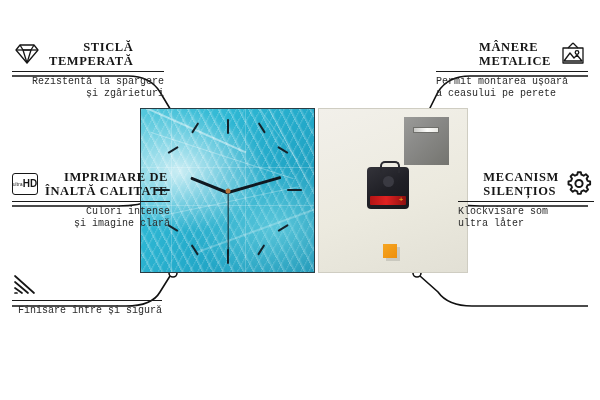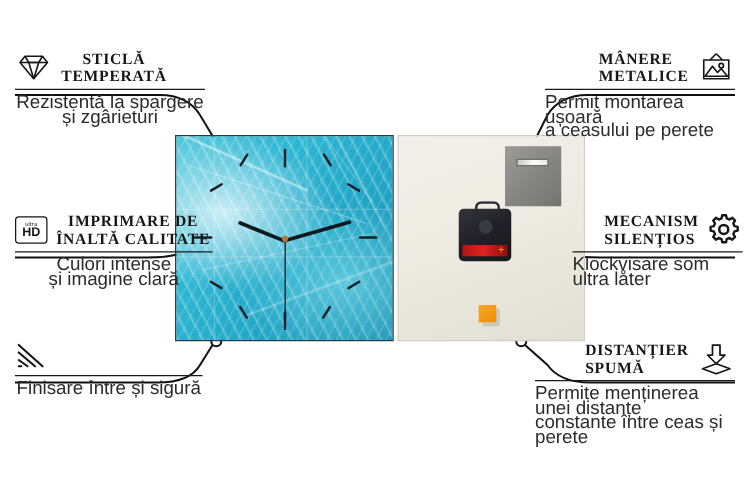--- a/index.html
+++ b/index.html
@@ -90,32 +90,32 @@
   .callout{position:absolute;}
   .co-head{display:flex;align-items:center;gap:7px;}
   .co-title{
     font-family:"Liberation Serif",serif;
     font-weight:bold;font-size:12.5px;letter-spacing:.6px;
     color:#161616;line-height:14px;text-transform:uppercase;
     white-space:pre-line;
   }
   .co-rule{height:1px;background:#1a1a1a;margin:3px 0 4px;}
   .co-sub{
-    font-family:Liberation Sans, sans-serif;
-    font-size:15px;color:#2b2b2b;line-height:11.5px;white-space:pre-line;
+    font-family:Liberation Mono, monospace;
+    font-size:10px;color:#2b2b2b;line-height:11.5px;white-space:pre-line;
   }
   .left .co-head{justify-content:flex-start;}
-  .left .co-title,.left .co-sub{text-align:center;}
+  .left .co-title,.left .co-sub{text-align:right;}
   .right .co-head{justify-content:flex-end;}
   .right .co-title,.right .co-sub{text-align:left;}
 
   .icon{flex:0 0 auto;display:block;}
   .hd-badge{
     width:26px;height:22px;border:1.4px solid #161616;border-radius:3px;
-    display:flex;flex-direction:column;align-items:center;justify-content:center;
+    display:flex;flex-direction:row;align-items:center;justify-content:center;
     font-family:"Liberation Sans",sans-serif;color:#161616;box-sizing:border-box;
   }
   .hd-ultra{font-size:4.5px;letter-spacing:.2px;line-height:5px;}
   .hd-main{font-size:10px;font-weight:bold;line-height:10px;}
 
   svg.lines{position:absolute;left:0;top:0;width:600px;height:400px;pointer-events:none;}
 </style>
 </head>
 <body>
 
@@ -267,29 +267,14 @@
                    2.7,-0.6 1.0,-2.4 -1.5,-2.3 2.3,-2.3 2.3,1.5 2.4,-1.0 Z" transform="translate(-1.5,-1.2) scale(0.95)"></path>
           <circle cx="13" cy="12.5" r="3.6"></circle>
         </g>
       </svg>
     </div>
     <div class="co-rule"></div>
     <div class="co-sub">Klockvisare som
 ultra låter</div>
   </div>
 
-  <div class="callout right" style="left:428px;top:273px;width:160px;">
-    <div class="co-head">
-      <div class="co-title">DISTANȚIER
-SPUMĂ</div>
-      <svg class="icon" width="30" height="26" viewBox="0 0 30 26">
-        <g fill="none" stroke="#161616" stroke-width="1.4" stroke-linejoin="round">
-          <path d="M12,2 L18,2 L18,10 L22,10 L15,17 L8,10 L12,10 Z"></path>
-          <path d="M15,17 L26,21 L15,25 L4,21 Z"></path>
-        </g>
-      </svg>
-    </div>
-    <div class="co-rule"></div>
-    <div class="co-sub">Permite menținerea unei distanțe
-constante între ceas și perete</div>
-  </div>
 
 </div>
 
 </body></html>

